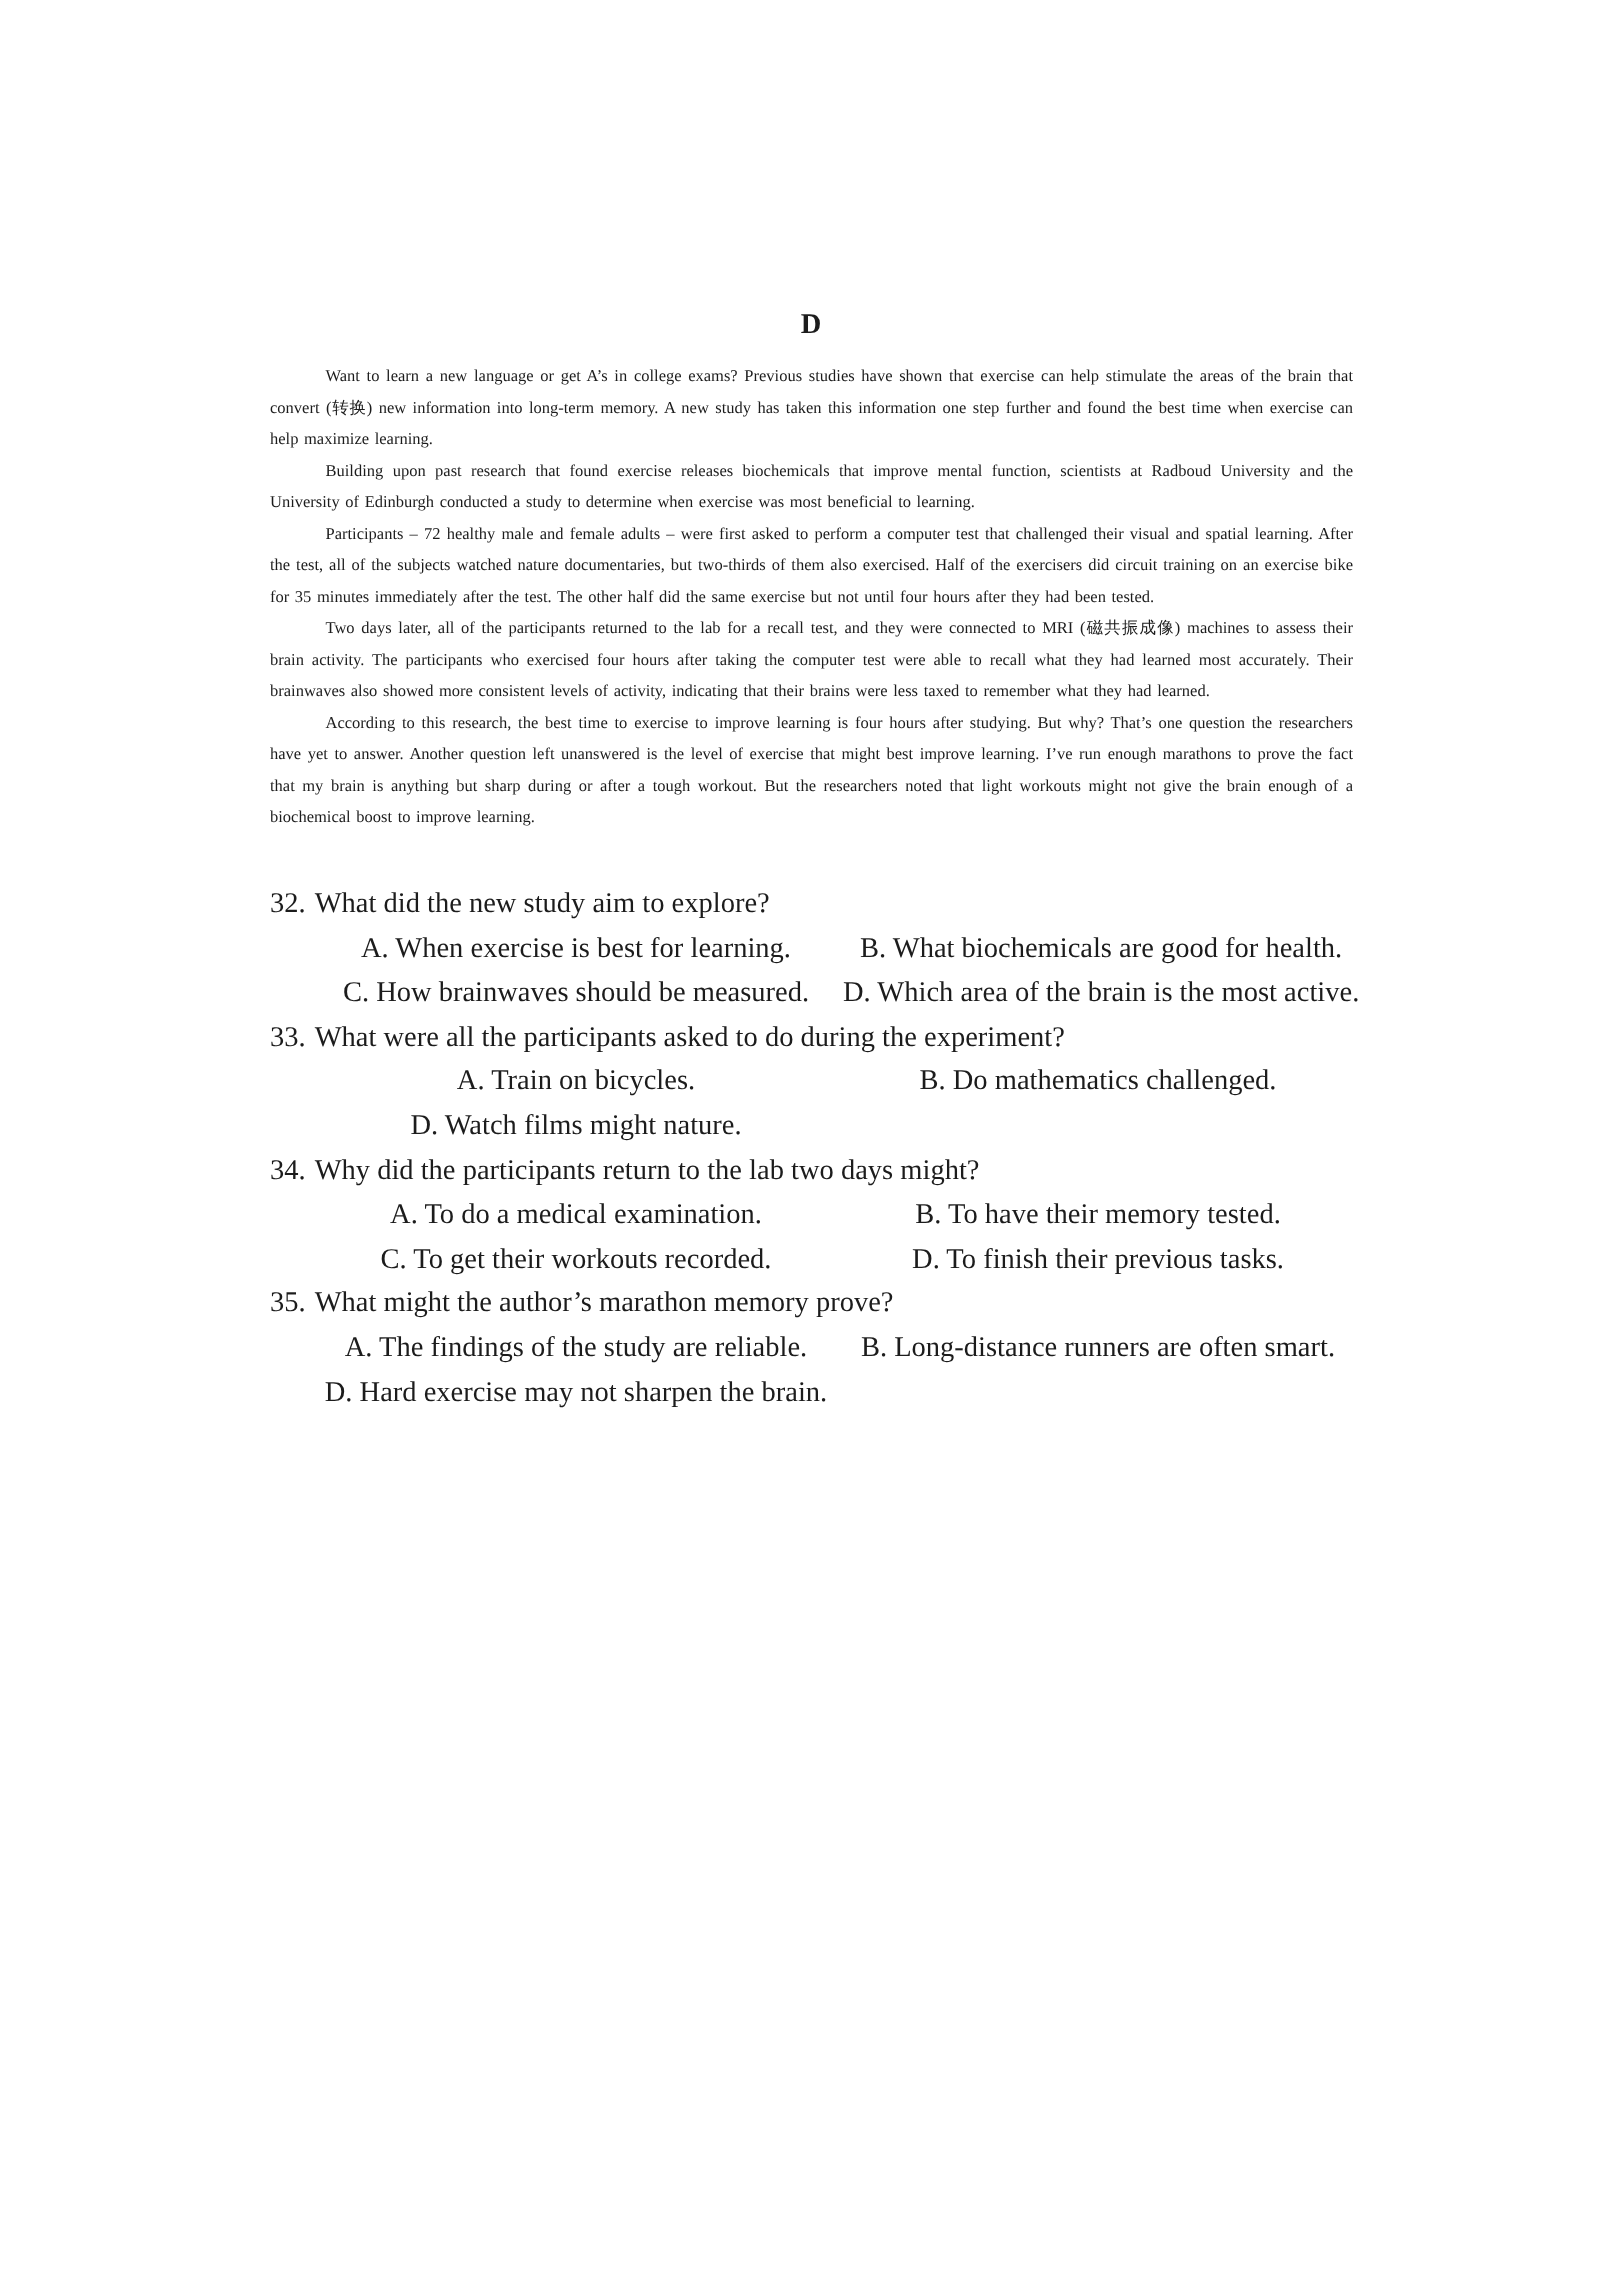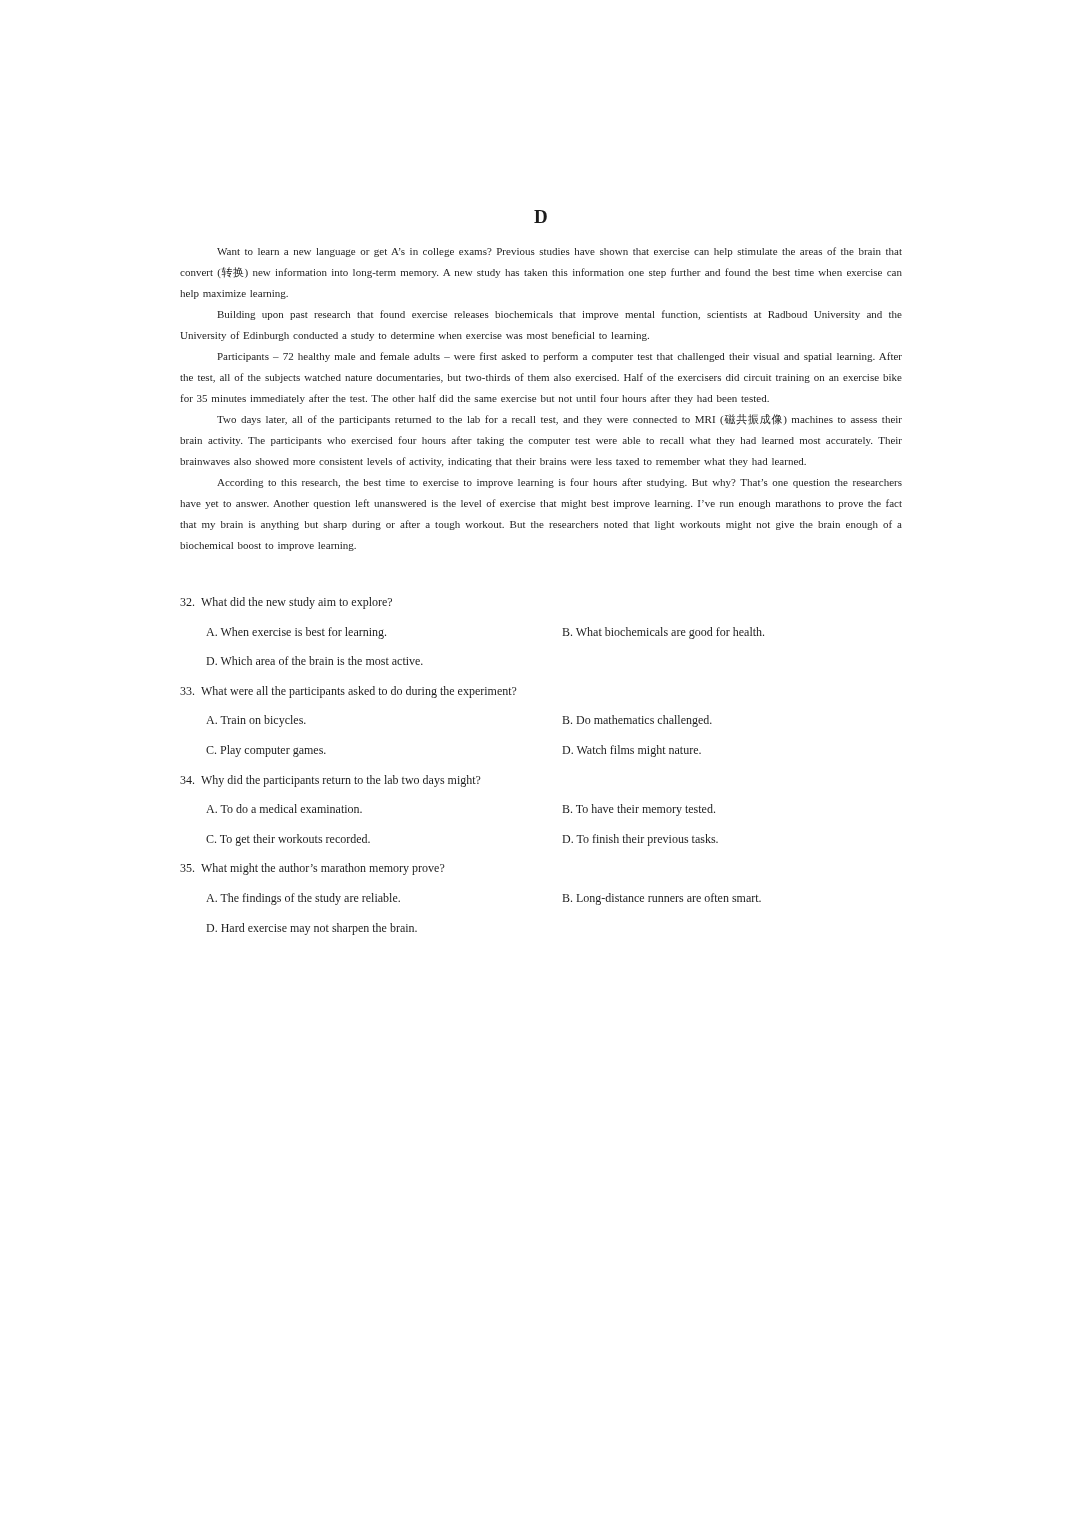--- a/index.html
+++ b/index.html
@@ -32,33 +32,34 @@
   .par {
     margin: 0;
     font-size: 11px;
     line-height: 21px;
     text-align: justify;
     text-indent: 37px;
     word-spacing: 1px;
   }
   .questions {
     margin-top: 32px;
-    font-size: 12px;
+    font-size: 19px;
     line-height: 29.6px;
   }
   .q-line {
     white-space: nowrap;
   }
   .q-num {
     margin-right: 6px;
   }
   .opts {
     display: grid;
     grid-template-columns: 356px 1fr;
     padding-left: 26px;
+    text-align: center;
   }
   .opt {
     white-space: nowrap;
   }
 </style>
 </head>
 <body>
 
 <div class="page">
 
@@ -72,32 +73,32 @@
 
   <div class="questions">
 
     <div class="q">
       <div class="q-line">
         <span class="q-num">32.</span><span>What did the new study aim to explore?</span>
       </div>
       <div class="opts">
         <span class="opt">A. When exercise is best for learning.</span>
         <span class="opt">B. What biochemicals are good for health.</span>
+        <span class="opt">C. How brainwaves should be measured.</span>
         <span class="opt">D. Which area of the brain is the most active.</span>
       </div>
     </div>
 
     <div class="q">
       <div class="q-line">
         <span class="q-num">33.</span><span>What were all the participants asked to do during the experiment?</span>
       </div>
       <div class="opts">
         <span class="opt">A. Train on bicycles.</span>
         <span class="opt">B. Do mathematics challenged.</span>
-        <span class="opt">C. Play computer games.</span>
         <span class="opt">D. Watch films might nature.</span>
       </div>
     </div>
 
     <div class="q">
       <div class="q-line">
         <span class="q-num">34.</span><span>Why did the participants return to the lab two days might?</span>
       </div>
       <div class="opts">
         <span class="opt">A. To do a medical examination.</span>

